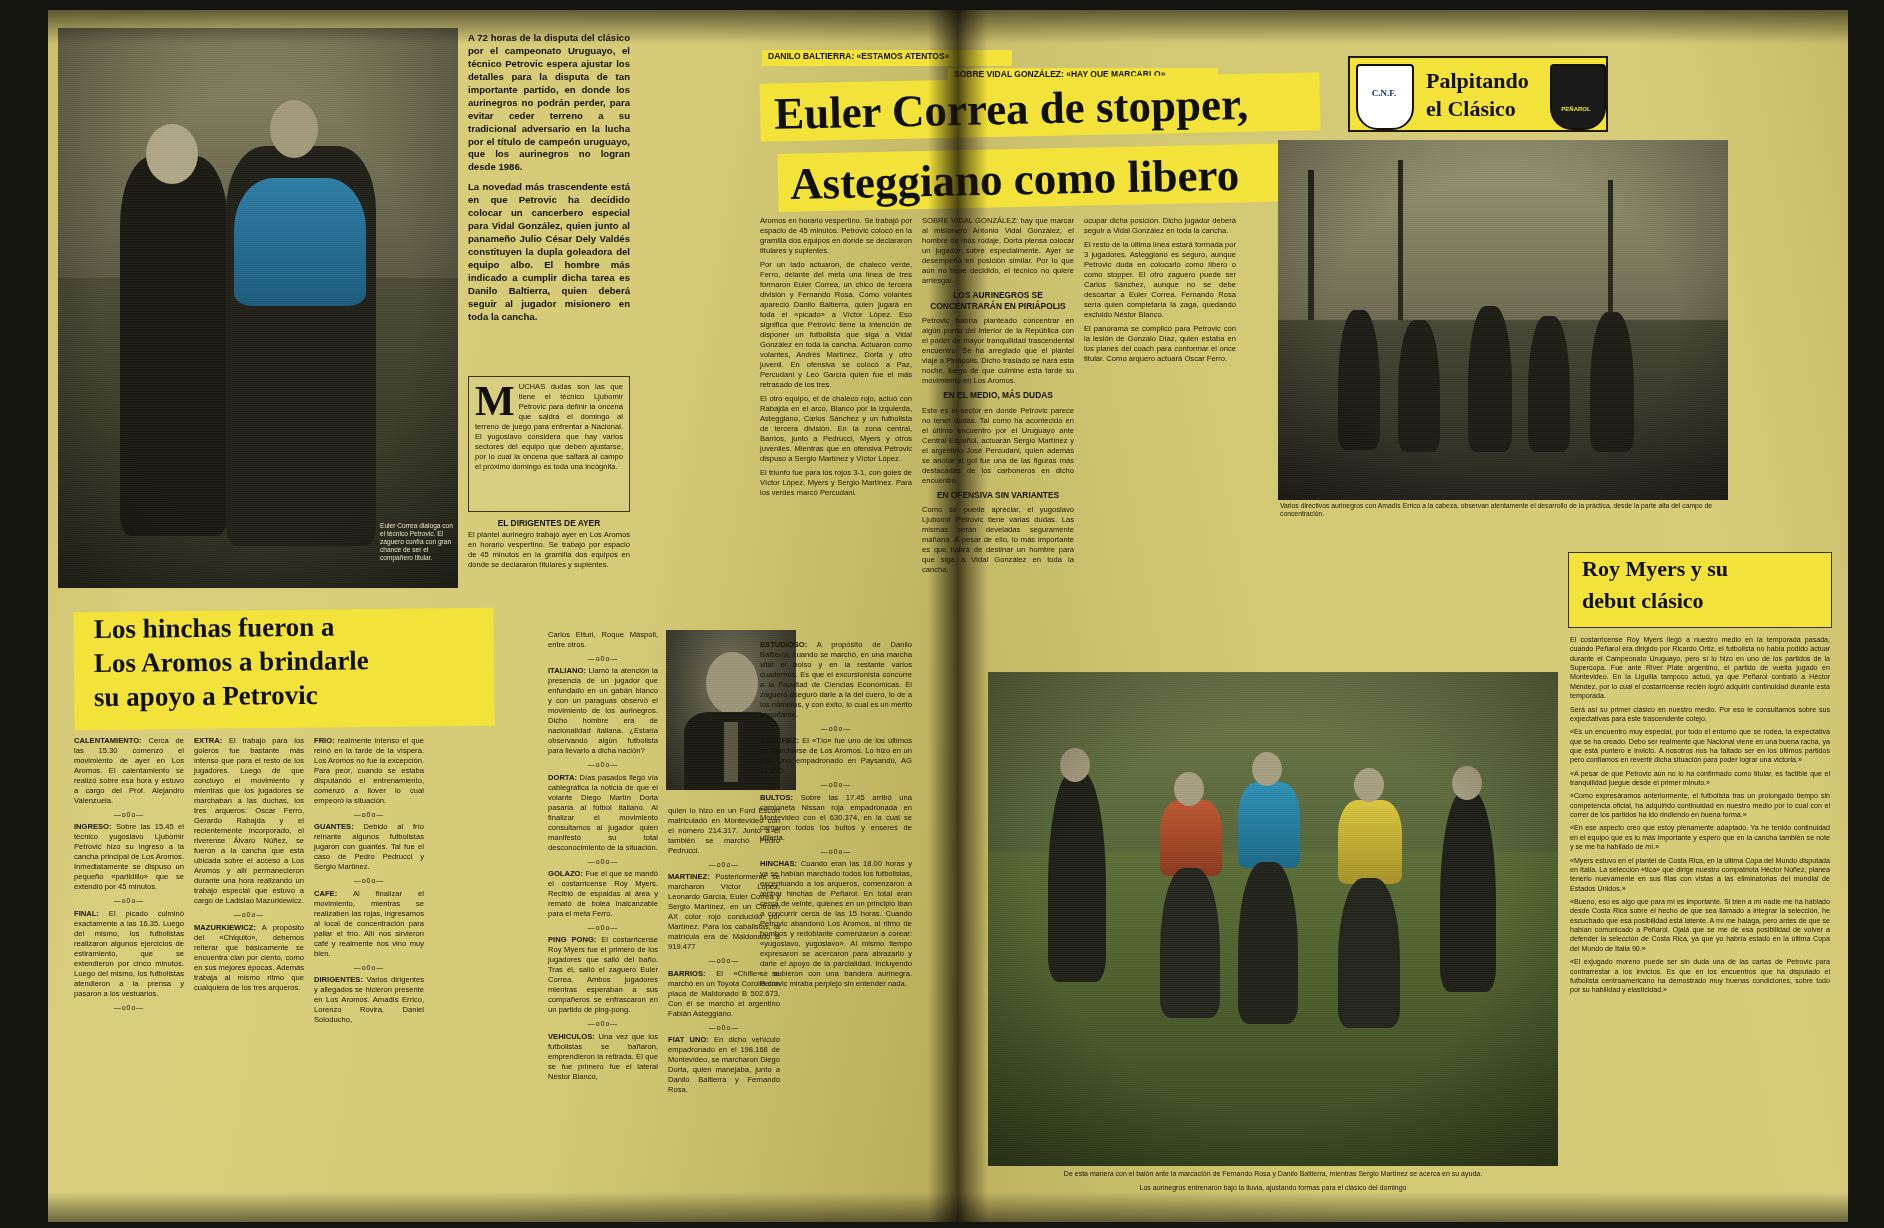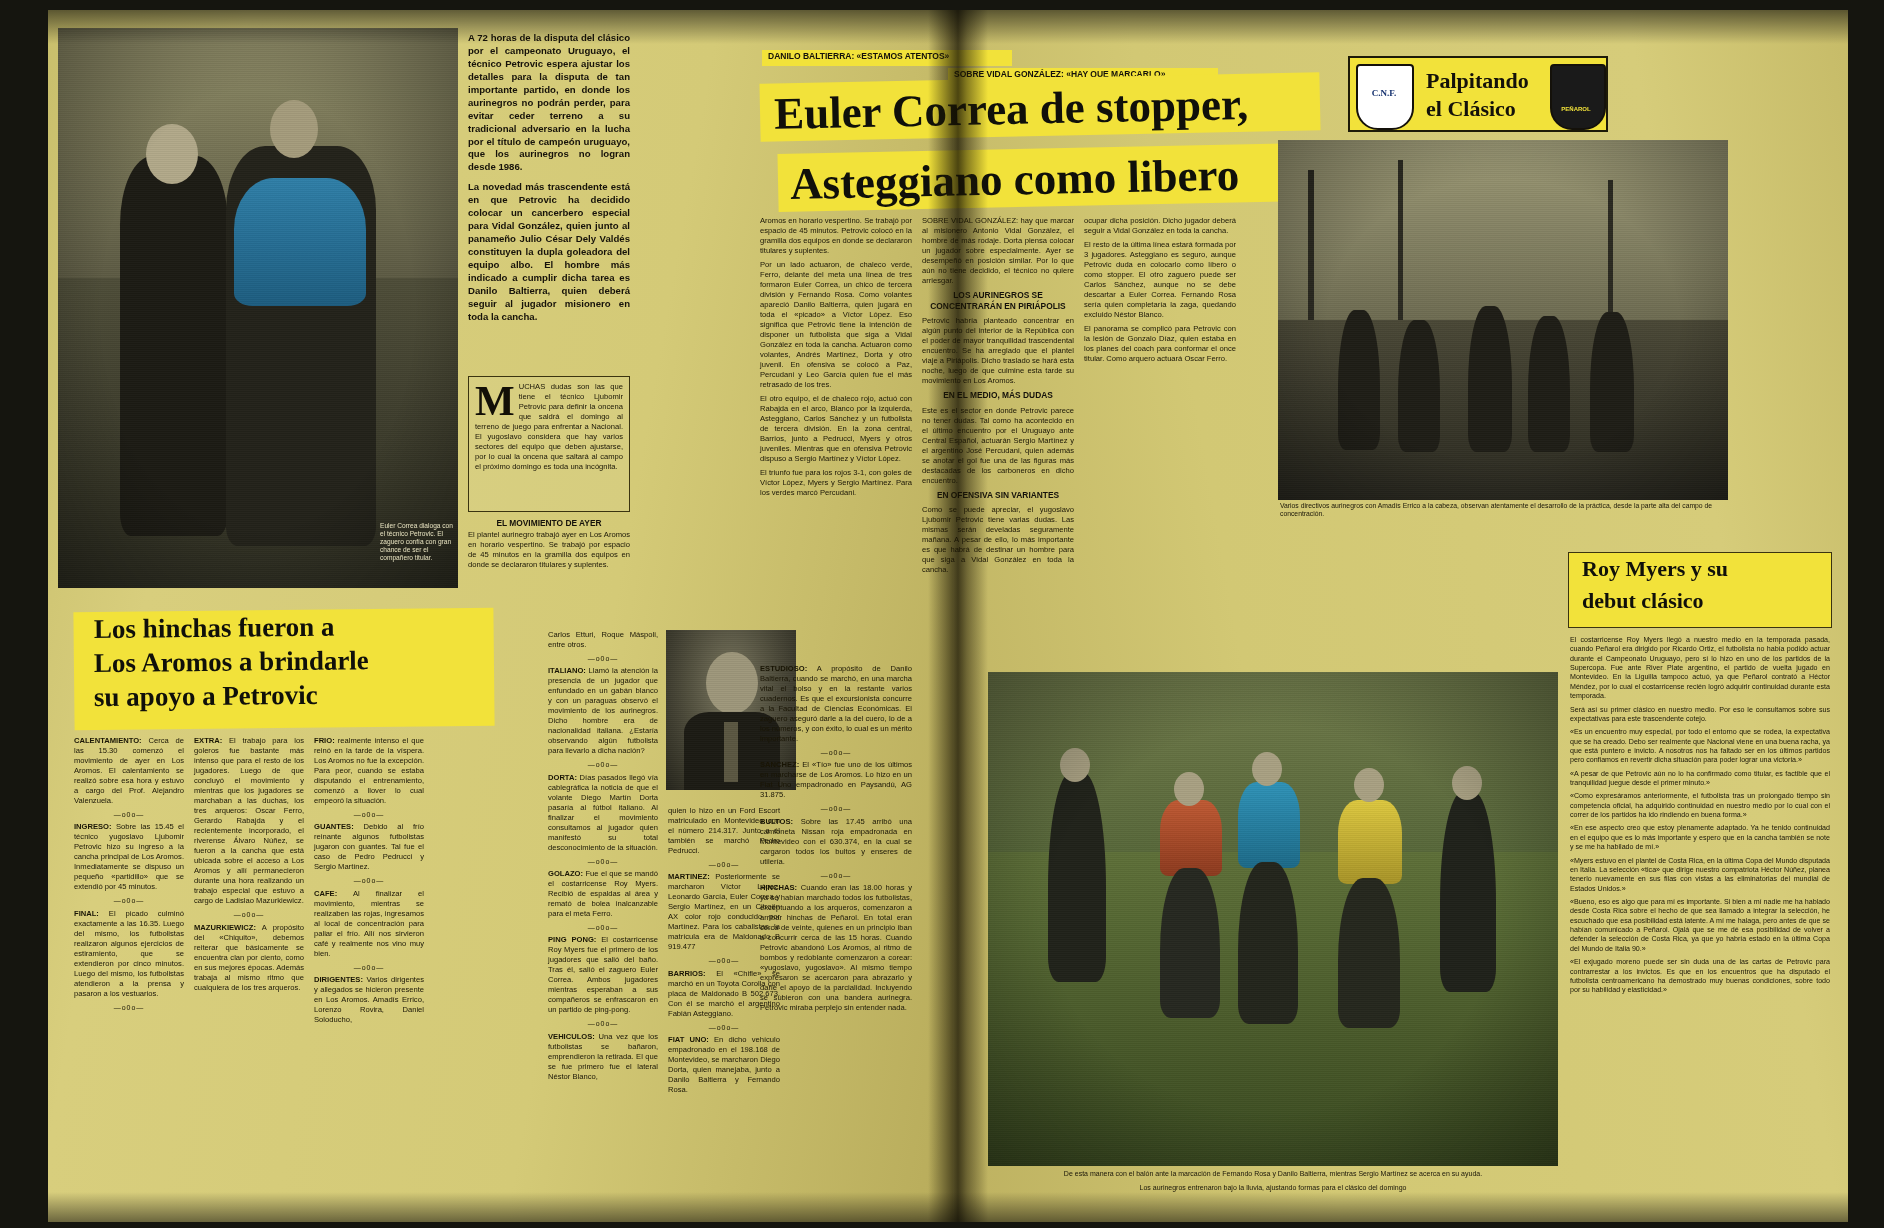--- a/index.html
+++ b/index.html
@@ -95,21 +95,21 @@
 
     <div class="blk" style="left:420px;top:22px;width:162px;">
       <div class="lead" style="margin-bottom:7px;">A 72 horas de la disputa del clásico por el campeonato Uruguayo, el técnico Petrovic espera ajustar los detalles para la disputa de tan importante partido, en donde los aurinegros no podrán perder, para evitar ceder terreno a su tradicional adversario en la lucha por el título de campeón uruguayo, que los aurinegros no logran desde 1986.</div>
       <div class="lead">La novedad más trascendente está en que Petrovic ha decidido colocar un cancerbero especial para Vidal González, quien junto al panameño Julio César Dely Valdés constituyen la dupla goleadora del equipo albo. El hombre más indicado a cumplir dicha tarea es Danilo Baltierra, quien deberá seguir al jugador misionero en toda la cancha.</div>
     </div>
 
     <div class="blk box" style="left:420px;top:366px;width:162px;height:136px;padding:5px 6px;background:rgba(255,255,255,.06);">
       <span class="dropcap">M</span>
       <div class="col">UCHAS dudas son las que tiene el técnico Ljubomir Petrovic para definir la oncena que saldrá el domingo al terreno de juego para enfrentar a Nacional. El yugoslavo considera que hay varios sectores del equipo que deben ajustarse, por lo cual la oncena que saltará al campo el próximo domingo es toda una incógnita.</div>
     </div>
-    <div class="subhead" style="position:absolute;left:420px;top:508px;width:162px;">EL MOVIMIENTO DE AYER</div>
+    <div class="subhead" style="position:absolute;left:420px;top:508px;width:162px;">EL DIRIGENTES DE AYER</div>
     <div class="col" style="position:absolute;left:420px;top:520px;width:162px;">El plantel aurinegro trabajó ayer en Los Aromos en horario vespertino. Se trabajó por espacio de 45 minutos en la gramilla dos equipos en donde se declararon titulares y suplentes.</div>
 
     <div class="yellowbar" style="position:absolute;left:26px;top:600px;width:420px;height:118px;transform:rotate(-0.6deg);"></div>
     <div class="hdl" style="position:absolute;left:46px;top:602px;width:400px;font-size:27px;transform:rotate(-0.6deg);">Los hinchas fueron a</div>
     <div class="hdl" style="position:absolute;left:46px;top:636px;width:400px;font-size:27px;transform:rotate(-0.6deg);">Los Aromos a brindarle</div>
     <div class="hdl" style="position:absolute;left:46px;top:670px;width:400px;font-size:27px;transform:rotate(-0.6deg);">su apoyo a Petrovic</div>
 
     <div class="photo ph-port" style="left:618px;top:620px;width:130px;height:160px;">
       <div class="head" style="left:40px;top:22px;width:52px;height:62px;background:#9e977b;"></div>
       <div style="position:absolute;left:18px;top:82px;width:96px;height:80px;background:#1c1b14;border-radius:26% 26% 0 0;"></div>
@@ -203,21 +203,21 @@
     </div>
     <div class="cap" style="position:absolute;left:1232px;top:492px;width:446px;font-size:6.8px;">Varios directivos aurinegros con Amadís Errico a la cabeza, observan atentamente el desarrollo de la práctica, desde la parte alta del campo de concentración.</div>
 
     <div class="col" style="position:absolute;left:712px;top:206px;width:152px;">
       <p>Aromos en horario vespertino. Se trabajó por espacio de 45 minutos. Petrovic colocó en la gramilla dos equipos en donde se declararon titulares y suplentes.</p>
       <p>Por un lado actuaron, de chaleco verde, Ferro, delante del meta una línea de tres formaron Euler Correa, un chico de tercera división y Fernando Rosa. Como volantes apareció Danilo Baltierra, quien jugará en toda el «picado» a Víctor López. Eso significa que Petrovic tiene la intención de disponer un futbolista que siga a Vidal González en toda la cancha. Actuaron como volantes, Andrés Martínez, Dorta y otro juvenil. En ofensiva se colocó a Paz, Percudani y Leo García quien fue el más retrasado de los tres.</p>
       <p>El otro equipo, el de chaleco rojo, actuó con Rabajda en el arco, Blanco por la izquierda, Asteggiano, Carlos Sánchez y un futbolista de tercera división. En la zona central, Barrios, junto a Pedrucci, Myers y otros juveniles. Mientras que en ofensiva Petrovic dispuso a Sergio Martínez y Víctor López.</p>
       <p>El triunfo fue para los rojos 3-1, con goles de Víctor López, Myers y Sergio Martínez. Para los verdes marcó Percudani.</p>
     </div>
 
-    <div class="col" style="position:absolute;left:712px;top:654px;width:152px;">
+    <div class="col" style="position:absolute;left:712px;top:630px;width:152px;">
       <p><b>ESTUDIOSO:</b> <span>A propósito de Danilo Baltierra, cuando se marchó, en una marcha vital el bolso y en la restante varios cuadernos. Es que el excursionista concurre a la Facultad de Ciencias Económicas. El zaguero aseguró darle a la del cuero, lo de a los números, y con éxito, lo cual es un mérito importante.</span></p>
       <div class="sep">—o0o—</div>
       <p><b>SANCHEZ:</b> <span>El «Tío» fue uno de los últimos en marcharse de Los Aromos. Lo hizo en un Fiat Uno empadronado en Paysandú, AG 31.875.</span></p>
       <div class="sep">—o0o—</div>
       <p><b>BULTOS:</b> <span>Sobre las 17.45 arribó una camioneta Nissan roja empadronada en Montevideo con el 630.374, en la cual se cargaron todos los bultos y enseres de utilería.</span></p>
       <div class="sep">—o0o—</div>
       <p><b>HINCHAS:</b> <span>Cuando eran las 18.00 horas y ya se habían marchado todos los futbolistas, exceptuando a los arqueros, comenzaron a arribar hinchas de Peñarol. En total eran cerca de veinte, quienes en un principio iban a concurrir cerca de las 15 horas. Cuando Petrovic abandonó Los Aromos, al ritmo de bombos y redoblante comenzaron a corear: «yugoslavo, yugoslavo». Al mismo tiempo expresaron se acercaron para abrazarlo y darle el apoyo de la parcialidad. Incluyendo se subieron con una bandera aurinegra. Petrovic miraba perplejo sin entender nada.</span></p>
     </div>
 
     <div class="col" style="position:absolute;left:874px;top:206px;width:152px;">

